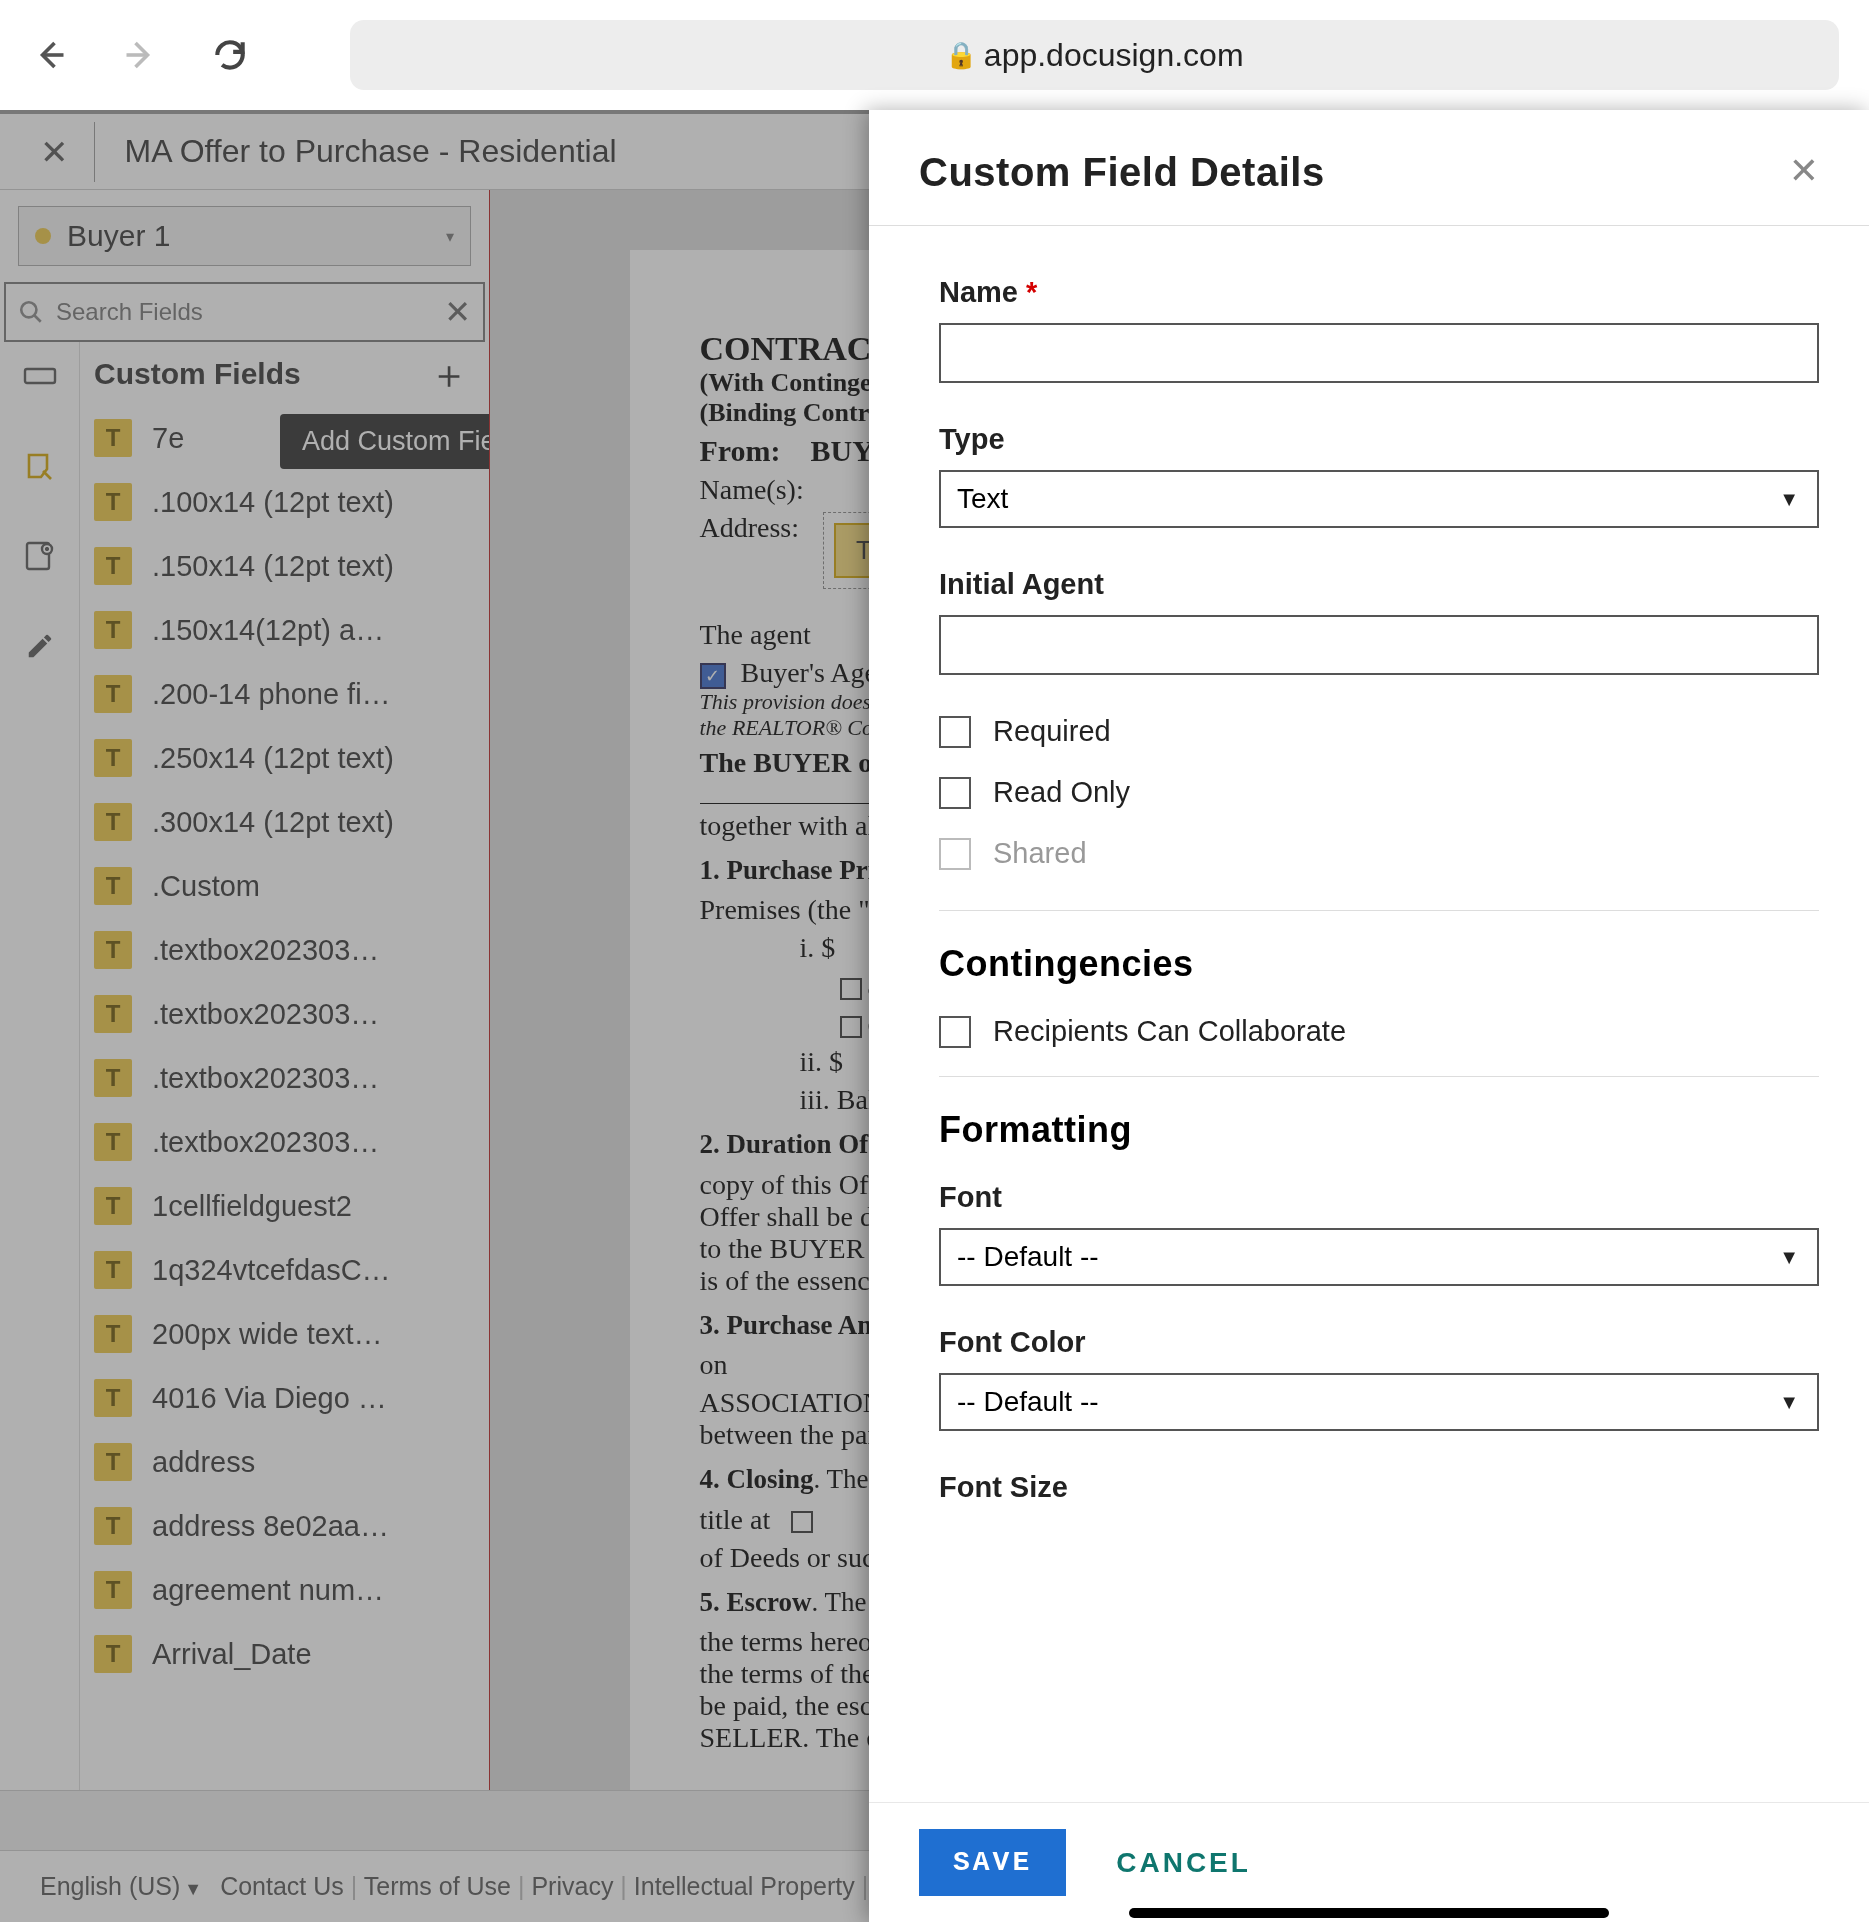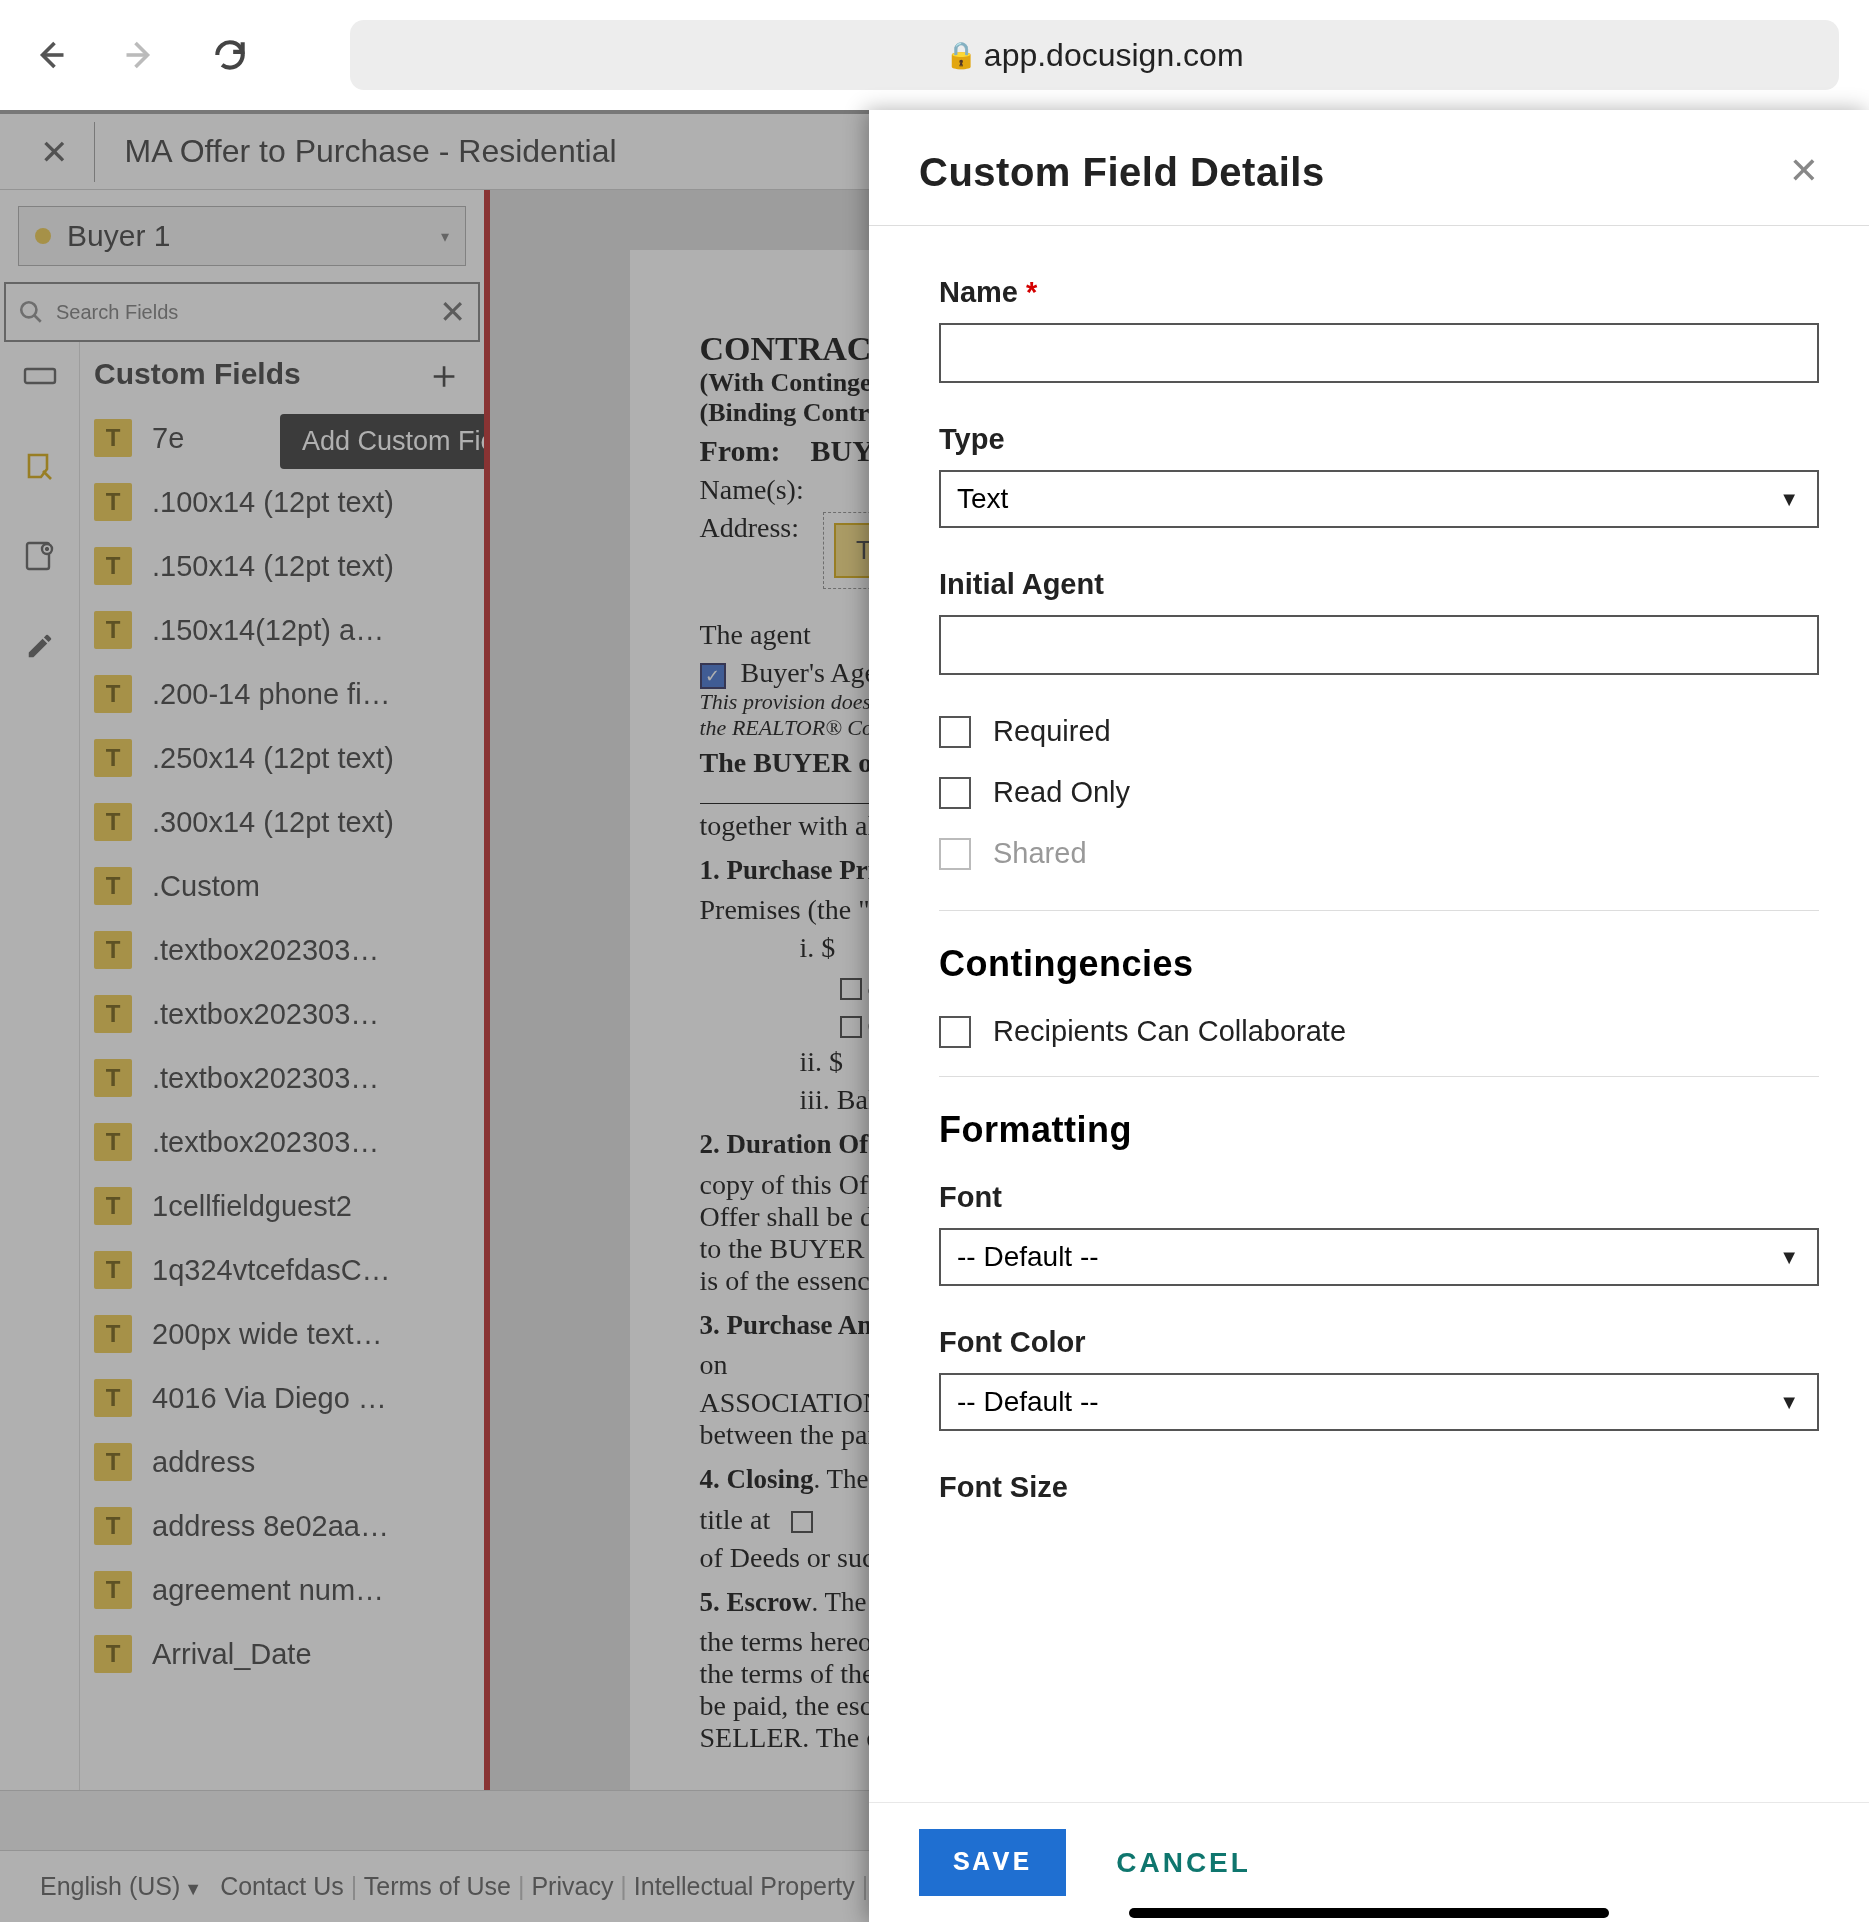--- a/index.html
+++ b/index.html
@@ -18,29 +18,29 @@
   
   .app-topbar { height: 80px; border-top: 4px solid #999; border-bottom: 1px solid #ccc; display: flex; align-items: center; padding: 0 40px; background: #fff; }
   .close-x { font-size: 34px; color: #555; margin-right: 25px; }
   .vdiv { width: 1px; height: 60px; background: #999; margin-right: 30px; }
   .doc-title { font-size: 32px; color: #333; }
 
   
   .content-row { display: flex; height: calc(100% - 80px - 60px - 72px); }
 
   
-  .sidebar { width: 490px; border-right: 6px solid #b91c1c; background: #fff; display: flex; flex-direction: column; }
+  .sidebar { width: 490px; border-right: 1px solid #b91c1c; background: #fff; display: flex; flex-direction: column; }
   .recipient-select { margin: 16px 18px; height: 60px; border: 1px solid #aaa; background: #f2f2f2; display: flex; align-items: center; padding: 0 16px; position: relative; color:#333; }
   .recipient-dot { width: 16px; height: 16px; border-radius: 50%; background: #edc642; margin-right: 16px; }
   .recipient-text { font-size: 30px; }
   .recipient-caret { margin-left: auto; color: #777; }
 
   .search-input-wrap { margin: 0 4px 0 4px; height: 60px; border: 2px solid #777; display: flex; align-items: center; padding: 0 12px; background: #fff; }
   .search-glass { font-size: 30px; color: #888; margin-right: 12px; }
-  .search-inp { flex: 1; border: none; outline: none; font-size: 20px; color: #0f172a; background: transparent; }
+  .search-inp { flex: 1; border: none; outline: none; font-size: 24px; color: #0f172a; background: transparent; }
   .search-clear { font-size: 32px; color: #666; font-weight: 300; }
 
   .field-area { display: flex; flex: 1; overflow: hidden; }
   .toolstrip { width: 80px; border-right: 1px solid #ddd; display: flex; flex-direction: column; align-items: center; padding-top: 14px; gap: 50px; }
   .toolstrip .tool { width: 40px; height: 40px; display: flex; align-items: center; justify-content: center; }
   .cf-header { height: 64px; display: flex; align-items: center; padding: 0 20px 0 14px; color: #333; }
   .cf-header .title { font-size: 30px; font-weight: 600; }
   .plus { margin-left: auto; font-size: 40px; color: #333; }
 
   .fieldcol { flex: 1; display: flex; flex-direction: column; position: relative; }

